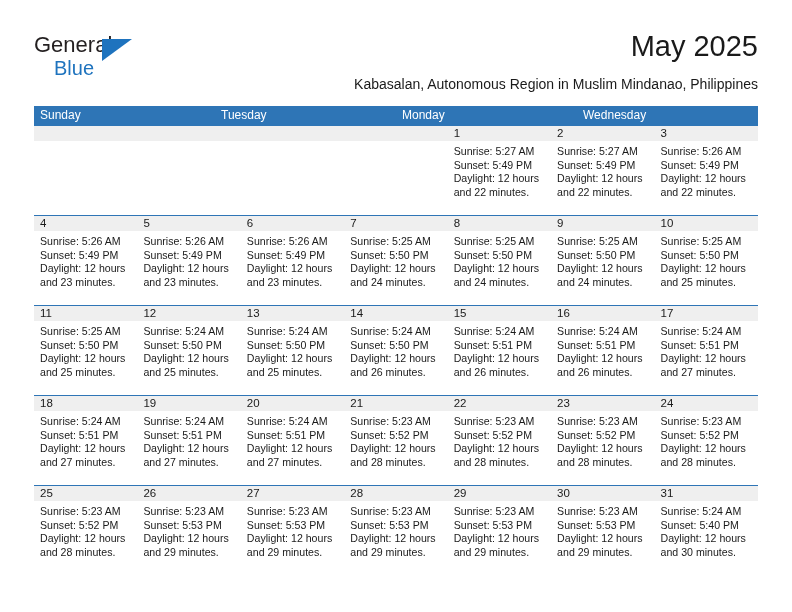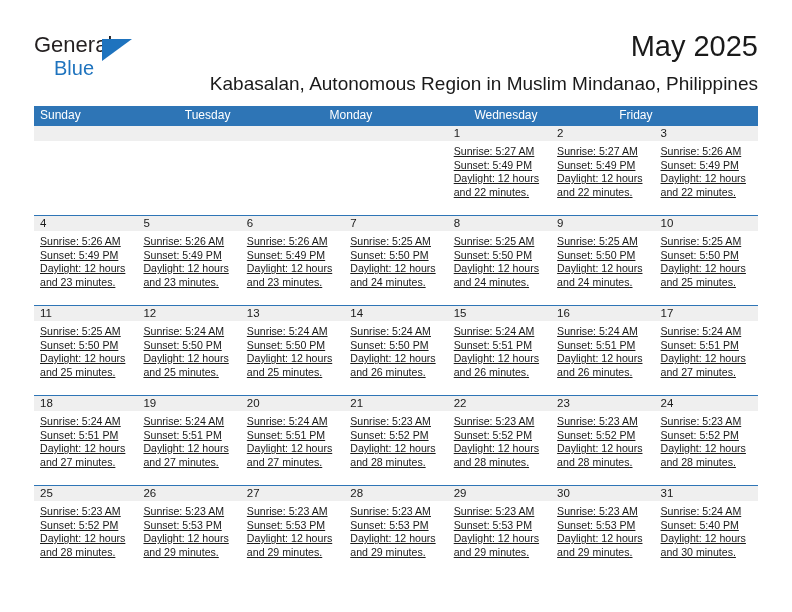--- a/index.html
+++ b/index.html
@@ -66,21 +66,21 @@
     font-size: 29px;
     color: #1a1a1a;
     font-weight: normal;
     line-height: 36px;
     white-space: nowrap;
   }
   .location {
     position: absolute;
     right: 0;
     top: 47px;
-    font-size: 19px;
+    font-size: 14px;
     color: #1a1a1a;
     line-height: 18px;
     white-space: nowrap;
     margin-left: 20px;
   }
 
   
   .calendar {
     position: absolute;
     left: 34px;
@@ -120,21 +120,20 @@
     font-size: 11.5px;
     color: #1a1a1a;
     line-height: 15px;
     padding-left: 6px;
   }
   .cell-body {
     padding: 4px 6px 0 6px;
     font-size: 10.6px;
     line-height: 13.6px;
     color: #1a1a1a;
-    text-decoration: underline;
   }
   .cell-body div { white-space: nowrap; }
   .cell.empty .cell-daynum { background: #efefef; }
 </style>
 </head>
 <body>
 
 <div class="page">
 
   <div class="top">
@@ -149,21 +148,20 @@
     <div class="location">Kabasalan, Autonomous Region in Muslim Mindanao, Philippines</div>
   </div>
 
   <div class="calendar">
 
     <div class="weekdays">
       <div class="weekday">Sunday</div>
       <div class="weekday">Tuesday</div>
       <div class="weekday">Monday</div>
       <div class="weekday">Wednesday</div>
-      <div class="weekday">Friday</div>
     </div>
 
     <div class="week">
       <div class="cell empty">
         <div class="cell-daynum"></div>
         <div class="cell-body">
           <div></div>
           <div></div>
           <div></div>
           <div></div>

